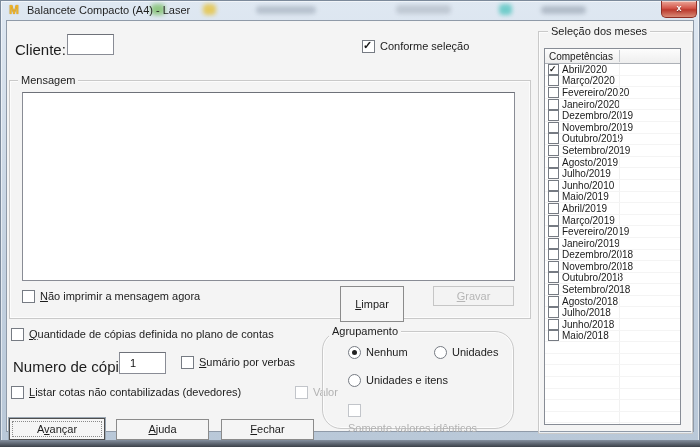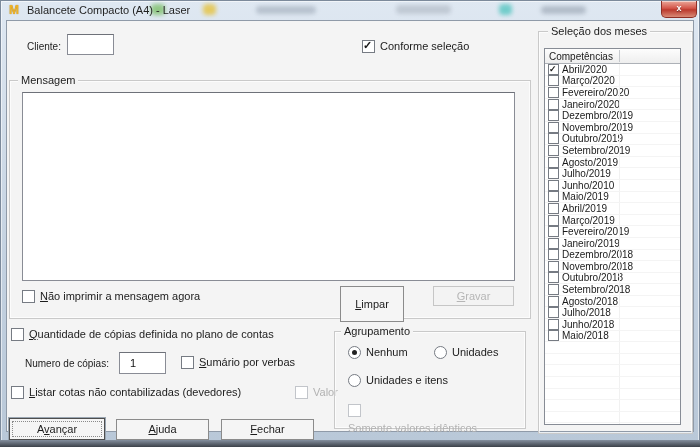--- a/index.html
+++ b/index.html
@@ -18,21 +18,21 @@
              background:linear-gradient(#eba89a,#d4564a 45%,#bb3a2e 55%,#d98a76);
              border:1px solid #8e2f26;border-top:none;border-radius:0 0 5px 5px;
              color:#fff;font-size:9px;font-weight:bold;text-align:center;line-height:15px;
              text-shadow:0 1px 1px rgba(0,0,0,.45);box-shadow:inset 0 1px 0 rgba(255,255,255,.5);cursor:default;}
   
   .client{position:absolute;left:5px;top:19px;width:686px;height:410px;
           background:#f4f4f4;border:1px solid #8f9aa8;}
   .bottomstrip{position:absolute;left:0;top:440px;width:700px;height:7px;
           background:linear-gradient(#7d8violet694,#3c4149);background:linear-gradient(#848f9e,#3c4149);}
   
-  .lbl{position:absolute;font-size:10px;color:#1c1c1c;white-space:nowrap;margin-left:12px;}
+  .lbl{position:absolute;font-size:15px;color:#1c1c1c;white-space:nowrap;}
   .group{position:absolute;border:1px solid #c9c9c9;box-shadow:inset 0 0 0 1px rgba(255,255,255,.7);}
   .group-label{position:absolute;top:-7px;left:8px;background:#f4f4f4;padding:0 3px;
                font-size:11px;color:#1c1c1c;white-space:nowrap;}
   .check,.radio{position:absolute;display:flex;gap:5px;white-space:nowrap;}
   .cb{width:11px;height:11px;background:#fff;border:1px solid #767b83;position:relative;flex:none;}
   .cb.on::after{content:"✓";position:absolute;left:0;top:-2px;font-size:11px;font-weight:bold;color:#1a1a1a;}
   .cb.small{width:9px;height:9px;}
   .cb.small.on::after{font-size:9px;top:-1px;}
   .rb{width:11px;height:11px;background:#fff;border:1px solid #767b83;border-radius:50%;position:relative;flex:none;}
   .rb.on::after{content:"";position:absolute;left:3px;top:3px;width:5px;height:5px;border-radius:50%;background:#222;}
@@ -112,21 +112,21 @@
   </div>
   <div class="check" style="left:10px;top:385px;">
     <span class="cb"></span>
     <span class="txt"><u>L</u>istar cotas não contabilizadas (devedores)</span>
   </div>
   <div class="check disabled" style="left:294px;top:385px;">
     <span class="cb"></span>
     <span class="txt">Valor</span>
   </div>
 
-  <div class="group" style="left:333px;top:330px;width:190px;height:96px;">
+  <div class="group" style="left:321px;top:330px;width:190px;height:96px;border-radius:19px;">
     <span class="group-label" style="left:6px;">Agrupamento</span>
   </div>
   <div class="radio" style="left:347px;top:345px;">
     <span class="rb on"></span>
     <span class="txt">Nenhum</span>
   </div>
   <div class="radio" style="left:433px;top:345px;">
     <span class="rb"></span>
     <span class="txt">Unidades</span>
   </div>

